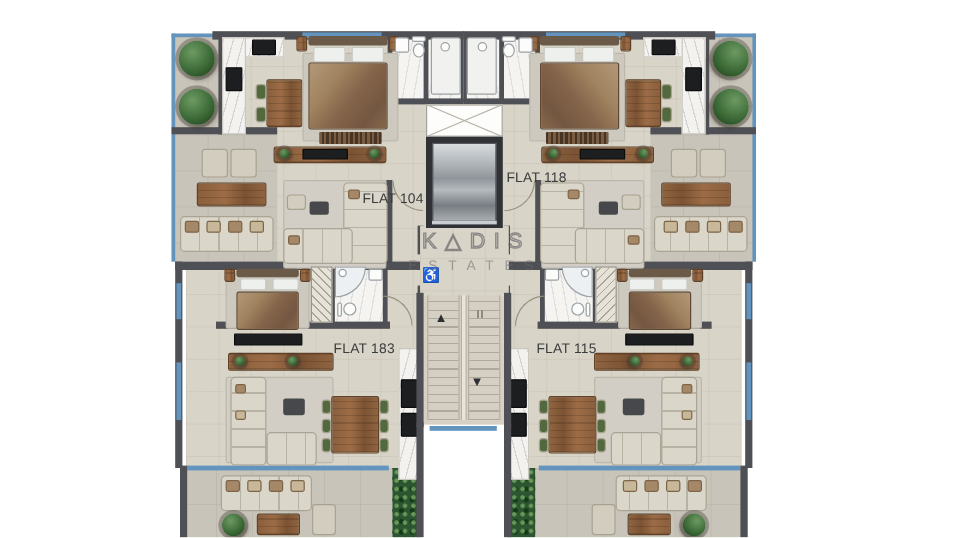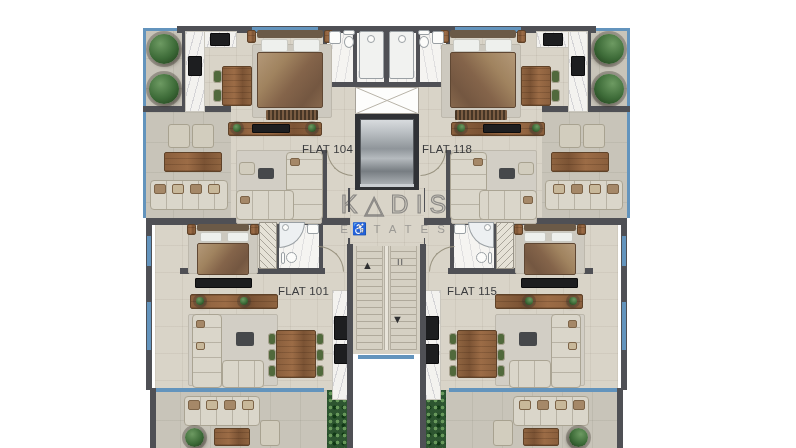--- a/index.html
+++ b/index.html
@@ -49,21 +49,21 @@
          border:1px solid #5f4733;border-radius:2px;}
   .head{background:#6b5a47;border-radius:2px;}
   .treads{background:#d5d0c3;background-image:repeating-linear-gradient(0deg,#afa99b 0 1px,transparent 1px 7px);
          border-left:1px solid #b5afa1;border-right:1px solid #b5afa1;}
   .arc{border:1.3px solid #98927f;border-color:transparent transparent #98927f #98927f;
        border-radius:0 0 0 100%;}
   .fix{background:#fcfcfa;border:1px solid #9aa0a4;border-radius:2px;}
   .round{border-radius:50%;}
   .txt{font-size:11.5px;color:#3b3c3e;letter-spacing:.2px;white-space:nowrap;z-index:8;}
   #wm{left:297px;top:190px;width:200px;text-align:center;z-index:9;pointer-events:none;}
-  #wm .l1{position:static;display:block;font-size:25px;font-weight:400;letter-spacing:7px;
+  #wm .l1{position:static;display:block;font-size:18px;font-weight:400;letter-spacing:7px;
       color:rgba(110,110,112,.12);-webkit-text-stroke:1.1px rgba(78,78,82,.55);}
   #wm .l2{position:static;display:block;margin-top:4px;font-size:11.5px;letter-spacing:9px;
       color:rgba(105,105,108,.55);}
   .sym{color:#2e2f31;z-index:7;line-height:1;}
   .striped{background:repeating-linear-gradient(90deg,#7a5c42 0 2px,#463525 2px 4px);border-radius:1px;}
   .shadowline{background:#303236;}
 </style>
 </head>
 <body>
 
@@ -364,22 +364,22 @@
   <div class="w" style="left:420px;top:244px;width:6px;height:112px;z-index:4"></div>
   <div class="sym" style="left:362px;top:260px;font-size:11px;z-index:5">▲</div>
   <div class="sym" style="left:397px;top:258px;font-size:9px;letter-spacing:1px;color:#4a4b4e;z-index:5">II</div>
   <div class="sym" style="left:392px;top:314px;font-size:11px;z-index:5">▼</div>
   <div style="left:353px;top:354px;width:68px;height:94px;background:#ffffff;z-index:3"></div>
   <div class="w" style="left:347px;top:352px;width:6px;height:96px;z-index:4"></div>
   <div class="w" style="left:420px;top:352px;width:6px;height:96px;z-index:4"></div>
   <div class="gl" style="left:358px;top:355px;width:56px;height:4px;z-index:4"></div>
   <div style="left:352px;top:222px;width:16px;height:16px;font-size:12px;color:#8d887c;z-index:5">♿</div>
 
-  <div class="txt" style="left:302px;top:143px">FLAT 104</div>
+  <div class="txt" style="left:302px;top:160px">FLAT 104</div>
   <div class="txt" style="left:422px;top:143px">FLAT 118</div>
-  <div class="txt" style="left:278px;top:285px">FLAT 101</div>
+  <div class="txt" style="left:278px;top:285px">FLAT 183</div>
   <div class="txt" style="left:447px;top:285px">FLAT 115</div>
 
   <div id="wm">
     <span class="l1">K△DIS</span>
     <span class="l2">ESTATES</span>
   </div>
 </div>
 
 </body></html>

